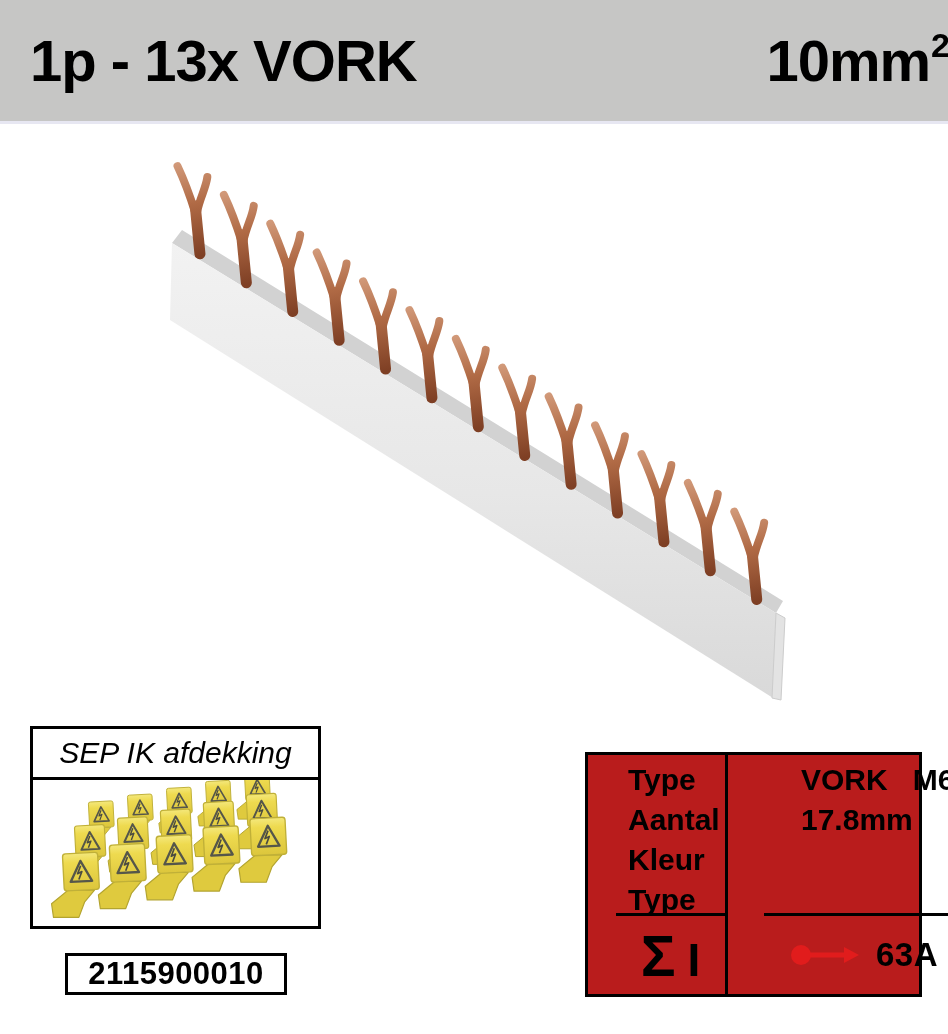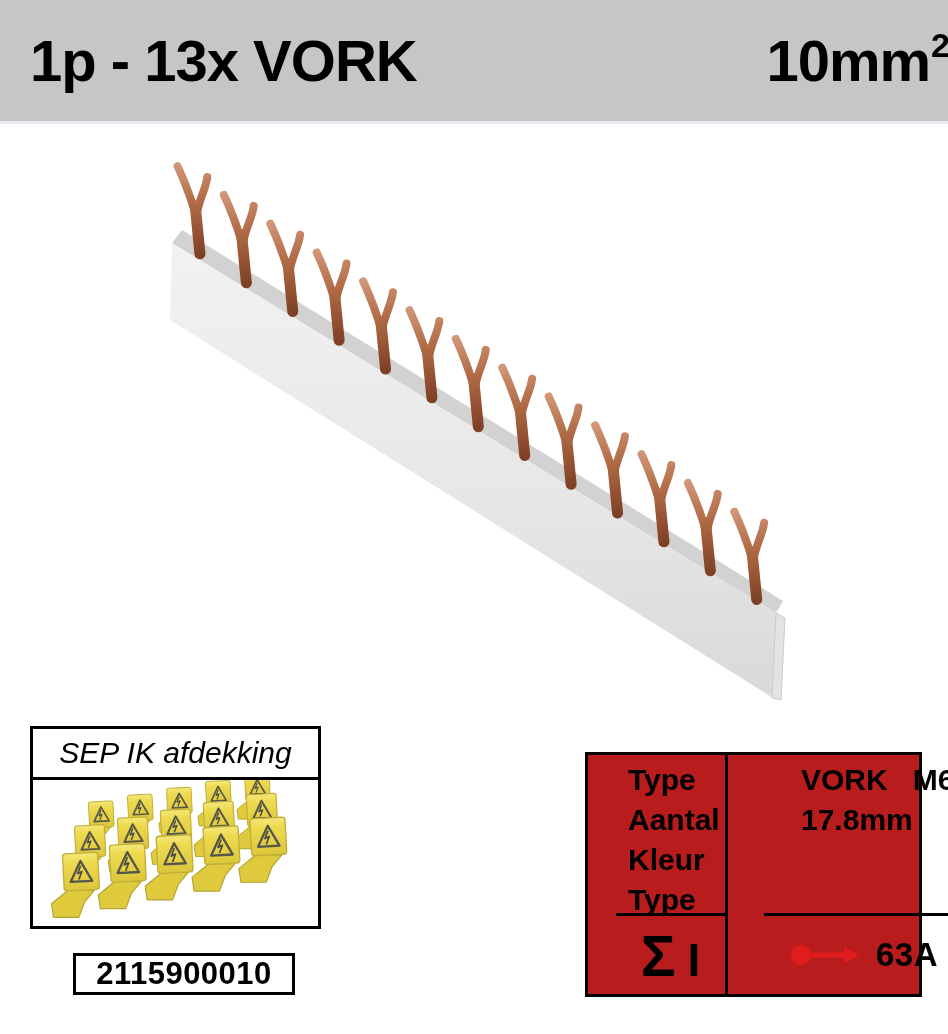--- a/index.html
+++ b/index.html
@@ -38,21 +38,21 @@
   .accessory-title{
     height:48px;border-bottom:3px solid #000;
     display:flex;align-items:center;justify-content:center;
     font-style:italic;font-size:30px;letter-spacing:0px;
   }
   .covers-svg{display:block;width:285px;height:146px;}
   .article-box{
     position:absolute;left:65px;top:953px;width:222px;height:42px;
     border:3px solid #000;box-sizing:border-box;background:#fff;
     display:flex;align-items:center;justify-content:center;
-    font-weight:bold;font-size:31px;letter-spacing:0.5px;margin-left:8px;
+    font-weight:bold;font-size:31px;letter-spacing:0.5px;
   }
   
   .spec-table{
     position:absolute;left:585px;top:752px;width:337px;height:245px;
     border:3px solid #000;box-sizing:border-box;background:#b91c1c;
     display:grid;grid-template-columns:112px 1fr;grid-template-rows:161px 1fr;padding-left:28px;
   }
   .cell{box-sizing:border-box;}
   .cell.c-labels{border-right:3px solid #000;border-bottom:3px solid #000;padding:5px 0 0 12px;}
   .cell.c-values{border-bottom:3px solid #000;padding:5px 0 0 37px;margin-left:36px;}

